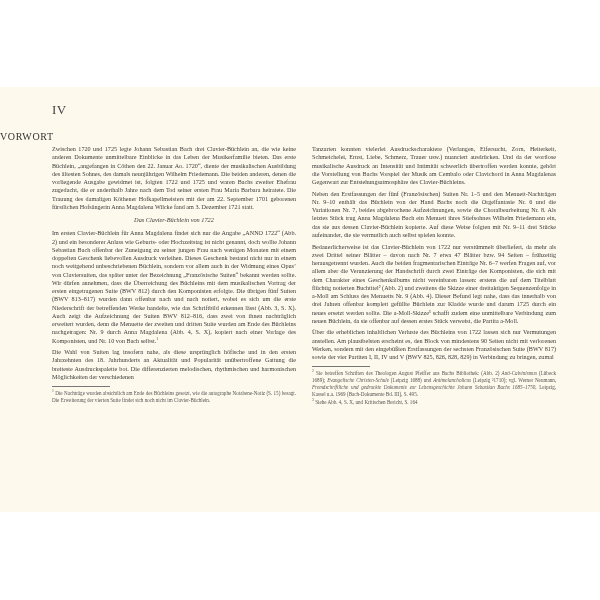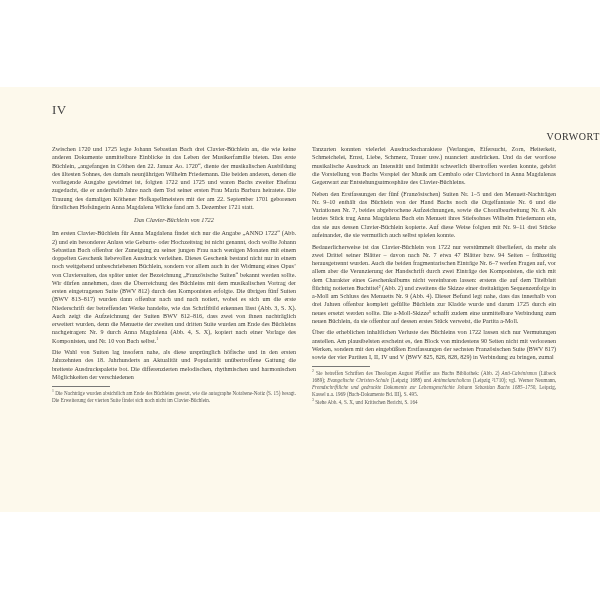--- a/index.html
+++ b/index.html
@@ -26,21 +26,21 @@
       top: 15px;
       font-size: 13px;
       color: #444;
       letter-spacing: 0.3px;
     }
     .page-title {
       position: absolute;
       left: 0;
       width: 600px;
       top: 44px;
-      text-align: right;
+      text-align: left;
       font-size: 10px;
       letter-spacing: 0.6px;
       color: #333;
     }
     .col {
       position: absolute;
       top: 58px;
       width: 244px;
       font-size: 6.15px;
       line-height: 8.25px;

